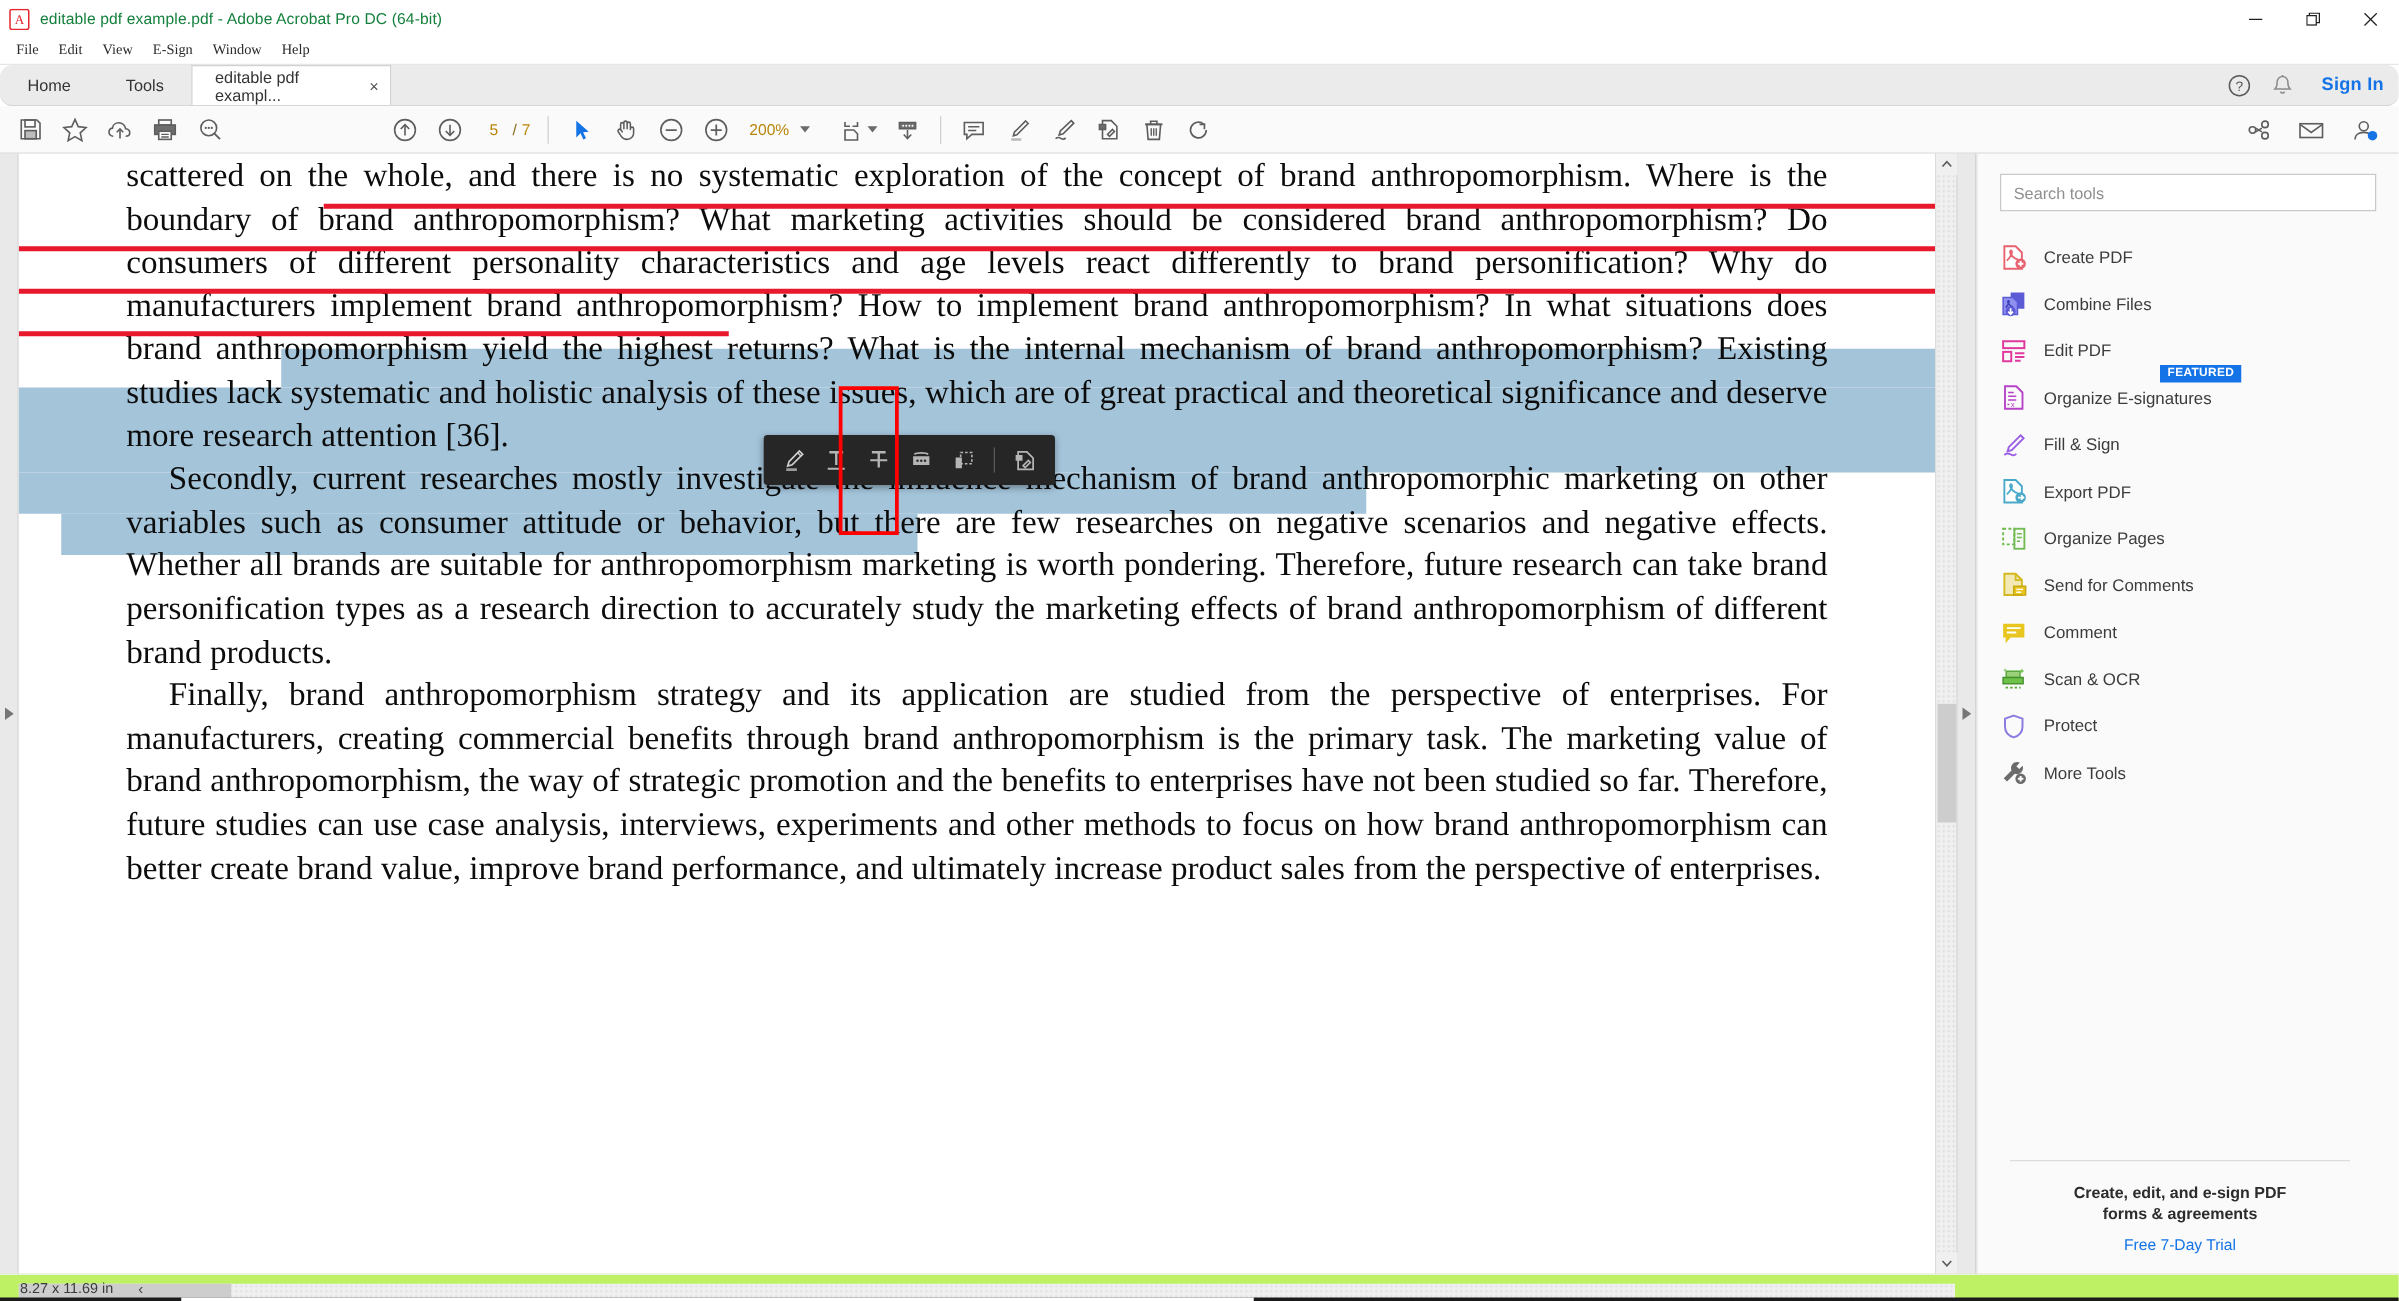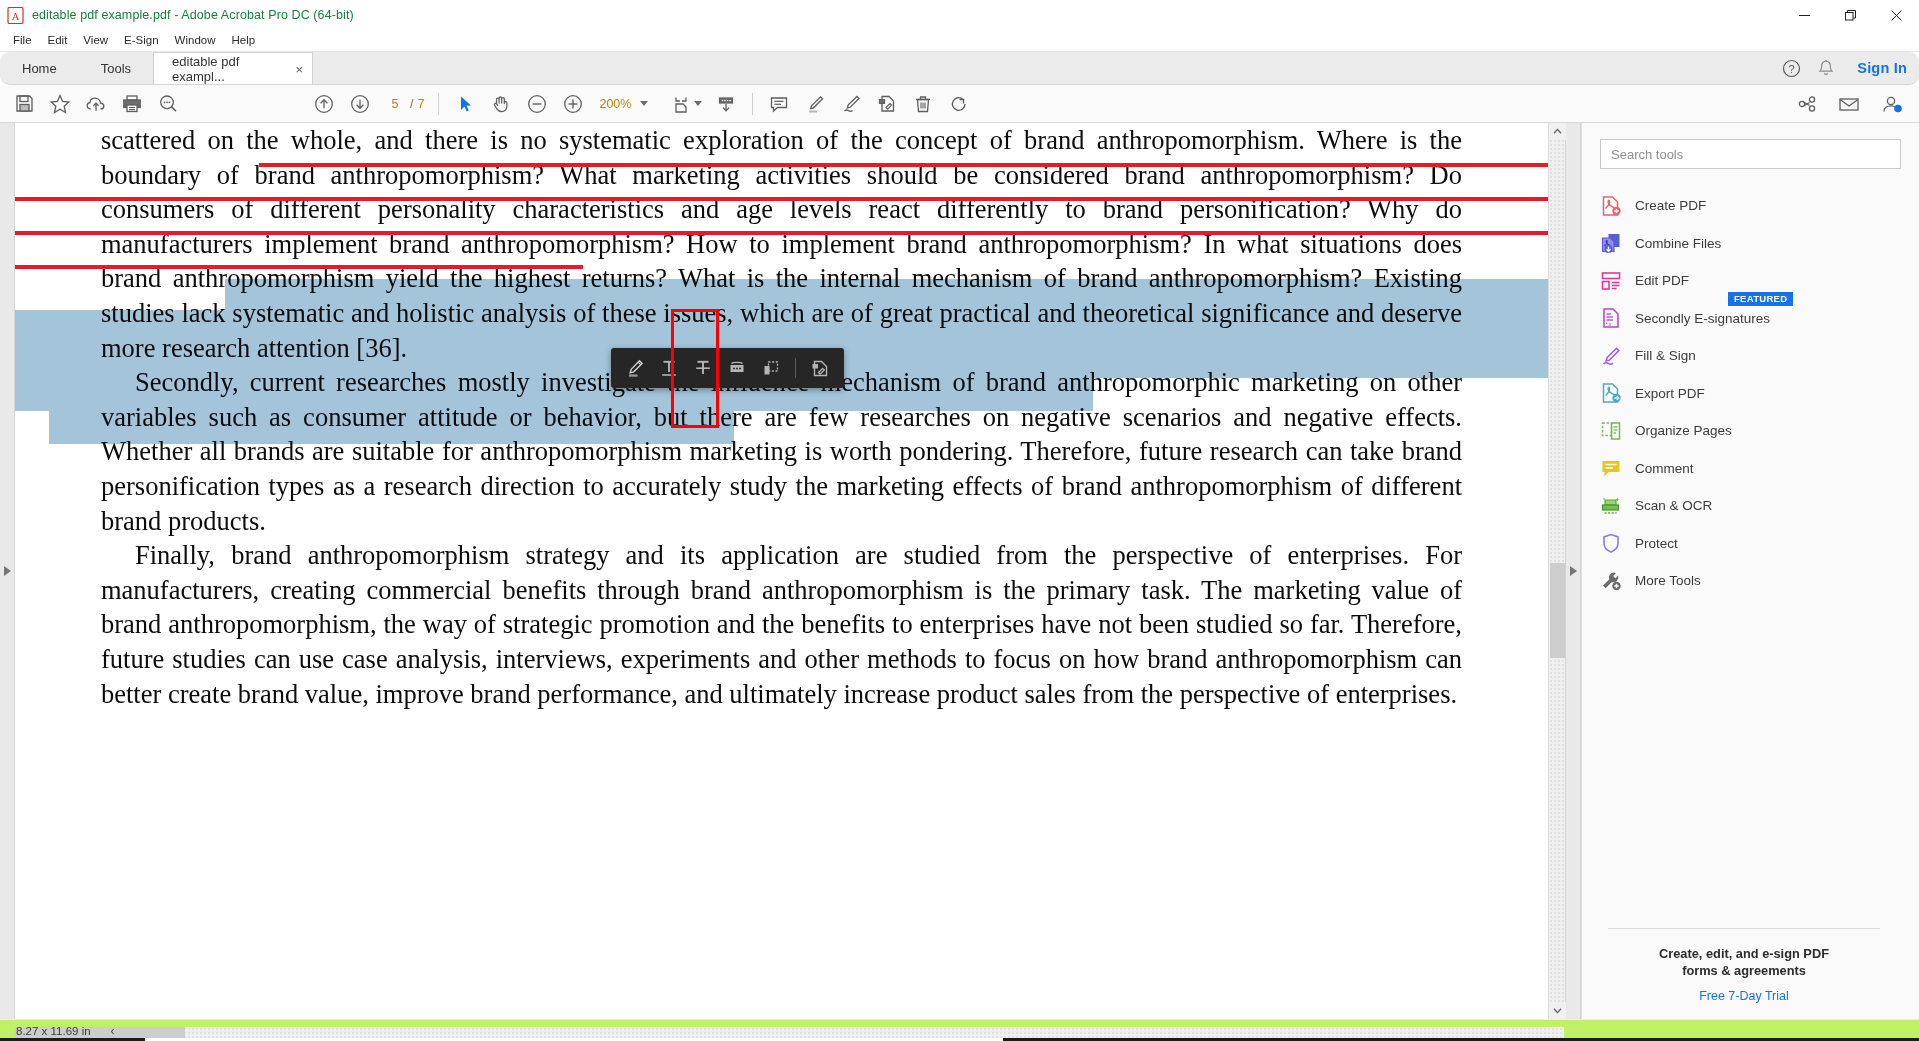--- a/index.html
+++ b/index.html
@@ -23,21 +23,21 @@
   .titlebar .title-text { font-size: 12.5px; color: #15803d; letter-spacing: .1px; }
   .win-controls { position: absolute; right: 0; top: 0; height: 30px; display: flex; }
   .win-btn {
     width: 46px; height: 30px; display: flex; align-items: center; justify-content: center;
     cursor: default;
   }
 
   
   .menubar {
     height: 22px; background: #ffffff; display: flex; align-items: center;
-    padding-left: 5px; flex: 0 0 22px; border-bottom: 1px solid #e6e6e6;
+    padding-left: 5px; flex: 0 0 22px; border-bottom: 1px solid #e6e6e6; font-family: Liberation Serif, serif;
   }
   .menubar .mi {
     font-size: 11.5px; color: #2b2b2b; padding: 2px 8px; cursor: default; line-height: 15px;
   }
 
   
   .tabbar {
     height: 50px; background: #ebebeb; display: flex; align-items: flex-end;
     flex: 0 0 32px; position: relative; border-bottom: 1px solid #d6d6d6; border-radius: 10px;
   }
@@ -612,21 +612,21 @@
           <span class="t-ico">
             <svg width="22" height="22" viewBox="0 0 22 22">
               <path d="M4 2h9l5 5v13h-14z" fill="none" stroke="#b642c8" stroke-width="1.5"></path>
               <line x1="6.5" y1="7" x2="11" y2="7" stroke="#b642c8" stroke-width="1.3"></line>
               <line x1="6.5" y1="10" x2="13" y2="10" stroke="#b642c8" stroke-width="1.3"></line>
               <line x1="6.5" y1="13" x2="13" y2="13" stroke="#b642c8" stroke-width="1.3"></line>
               <text x="8.5" y="18.6" font-size="6" font-family="Liberation Sans, sans-serif" fill="#b642c8">x</text>
               <line x1="6" y1="16.5" x2="7.4" y2="16.5" stroke="#b642c8" stroke-width="1.2"></line>
             </svg>
           </span>
-          <span class="t-label">Secondly E-signatures</span>
+          <span class="t-label">Organize E-signatures</span>
           <span class="featured-badge">FEATURED</span>
         </div>
 
         <div class="tool-item">
           <span class="t-ico">
             <svg width="22" height="22" viewBox="0 0 22 22">
               <path d="M16.5 3.2l2.4 2.4-9.5 9.5-3.3.9.9-3.3z" fill="none" stroke="#9b5de5" stroke-width="1.5"></path>
               <path d="M3.5 19c1.8-2 3.8-1.2 5.2-.4 1.5.9 3 1 4.3-.6" fill="none" stroke="#9b5de5" stroke-width="1.5"></path>
             </svg>
           </span>
@@ -652,20 +652,32 @@
               <rect x="2.5" y="3" width="9" height="12.5" fill="none" stroke="#72bb53" stroke-width="1.5" stroke-dasharray="2.4 1.8"></rect>
               <rect x="11.5" y="3" width="8" height="16" fill="none" stroke="#72bb53" stroke-width="1.5"></rect>
               <line x1="13.5" y1="7" x2="17.5" y2="7" stroke="#72bb53" stroke-width="1.3"></line>
               <line x1="13.5" y1="10" x2="17.5" y2="10" stroke="#72bb53" stroke-width="1.3"></line>
               <line x1="13.5" y1="13" x2="16" y2="13" stroke="#72bb53" stroke-width="1.3"></line>
             </svg>
           </span>
           <span class="t-label">Organize Pages</span>
         </div>
 
+        <div class="tool-item">
+          <span class="t-ico">
+            <svg width="22" height="22" viewBox="0 0 22 22">
+              <path d="M3.5 2h9l5 5v12h-14z" fill="#f3e9b5" stroke="#d4b81f" stroke-width="1.5"></path>
+              <path d="M12.5 2v5h5" fill="none" stroke="#d4b81f" stroke-width="1.4"></path>
+              <rect x="11" y="12" width="9.5" height="7" fill="#e8c51f" stroke="#c8a810" stroke-width="1.2"></rect>
+              <line x1="13" y1="14.5" x2="18.5" y2="14.5" stroke="#fff" stroke-width="1.1"></line>
+              <line x1="13" y1="16.8" x2="17" y2="16.8" stroke="#fff" stroke-width="1.1"></line>
+            </svg>
+          </span>
+          <span class="t-label">Send for Comments</span>
+        </div>
 
         <div class="tool-item">
           <span class="t-ico">
             <svg width="22" height="22" viewBox="0 0 22 22">
               <path d="M2.5 4h17v11h-11l-4 4.5V15h-2z" fill="#e8c51f"></path>
               <line x1="5.5" y1="7.5" x2="16.5" y2="7.5" stroke="#fff" stroke-width="1.5"></line>
               <line x1="5.5" y1="11" x2="13" y2="11" stroke="#fff" stroke-width="1.5"></line>
             </svg>
           </span>
           <span class="t-label">Comment</span>

